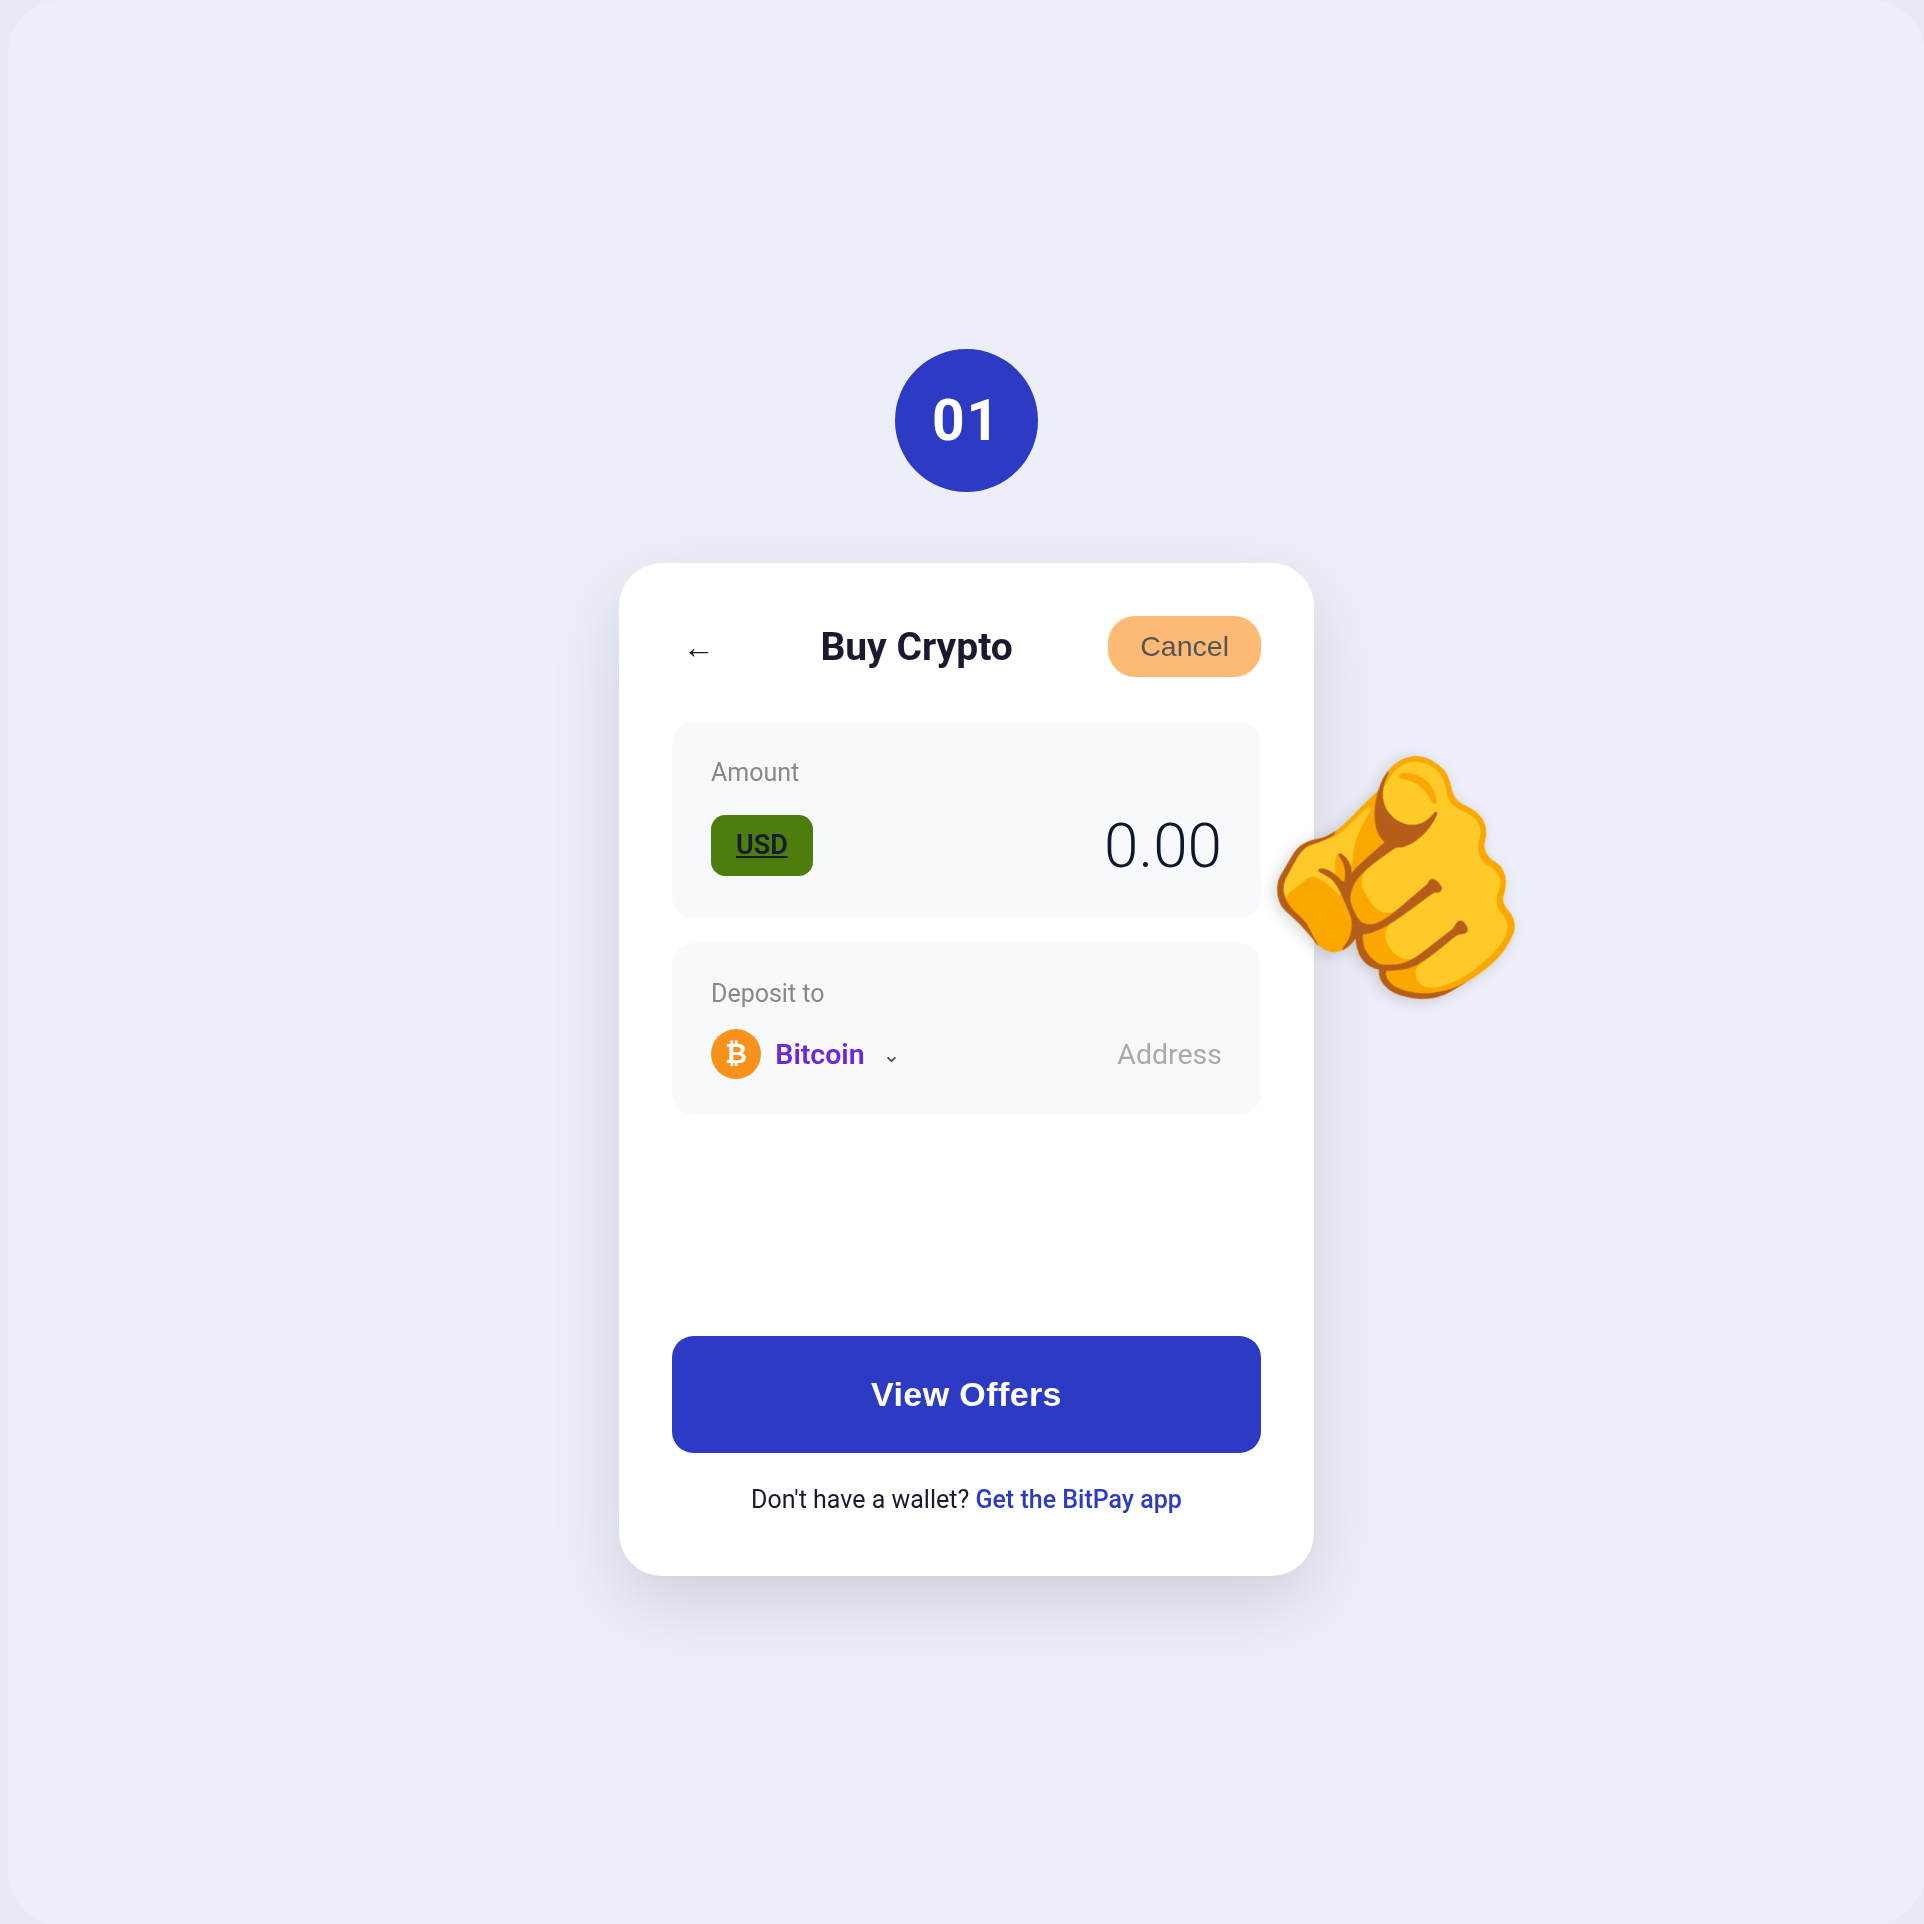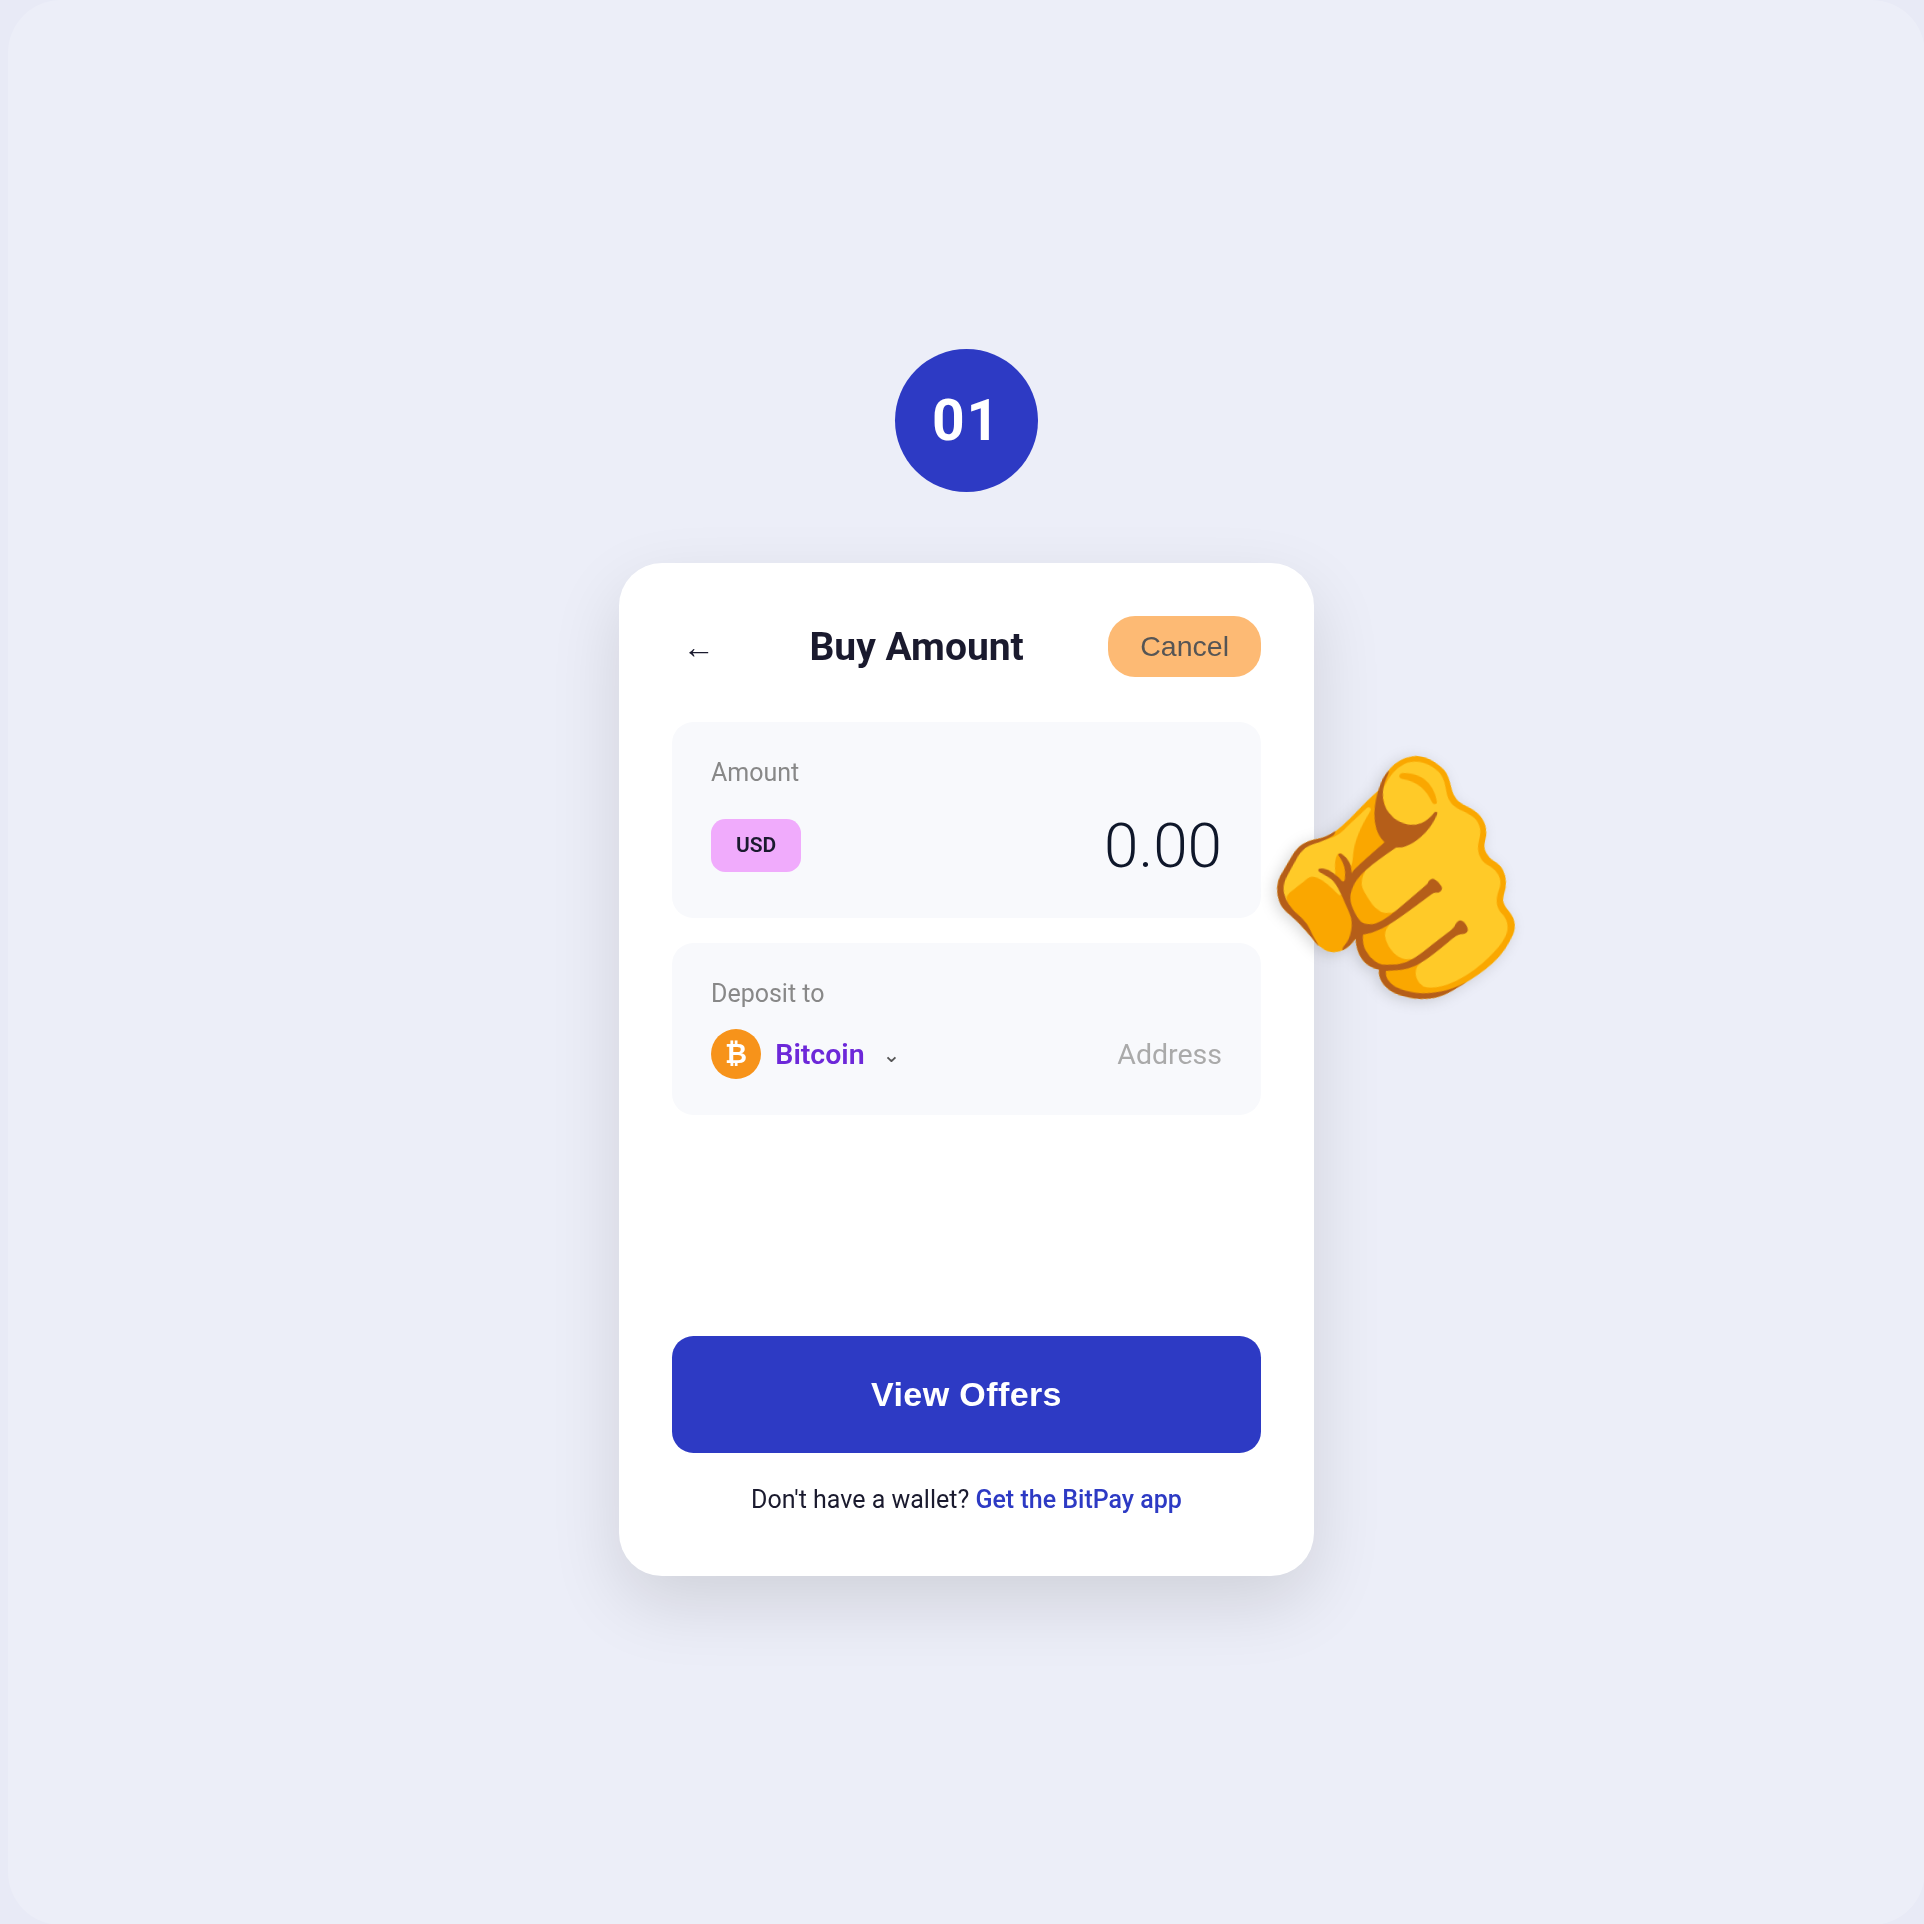--- a/index.html
+++ b/index.html
@@ -122,26 +122,27 @@
       font-weight: 400;
     }
 
     .amount-row {
       display: flex;
       align-items: center;
       justify-content: space-between;
     }
 
     .currency-badge {
-      background: #f0abfc;
+      background: #4d7c0f;
       border-radius: 14.3px;
       padding: 14.3px 25px;
-      font-size: 21px;
+      font-size: 27px;
       font-weight: 600;
       color: #1a1a2e;
+      text-decoration: underline;
     }
 
     .amount-value {
       font-size: 62px;
       font-weight: 300;
       color: #0f172a;
     }
 
     
     .deposit-row {
@@ -245,21 +246,21 @@
 
   <div class="phone-container">
 
     <div class="phone-card">
 
       
       <div class="header">
         <div class="back-btn">
           <span class="back-arrow">←</span>
         </div>
-        <span class="header-title">Buy Amount</span>
+        <span class="header-title">Buy Crypto</span>
         <button class="cancel-btn">Cancel</button>
       </div>
 
       
       <div class="section-card">
         <div class="section-label">Amount</div>
         <div class="amount-row">
           <span class="currency-badge">USD</span>
           <span class="amount-value">0.00</span>
         </div>

